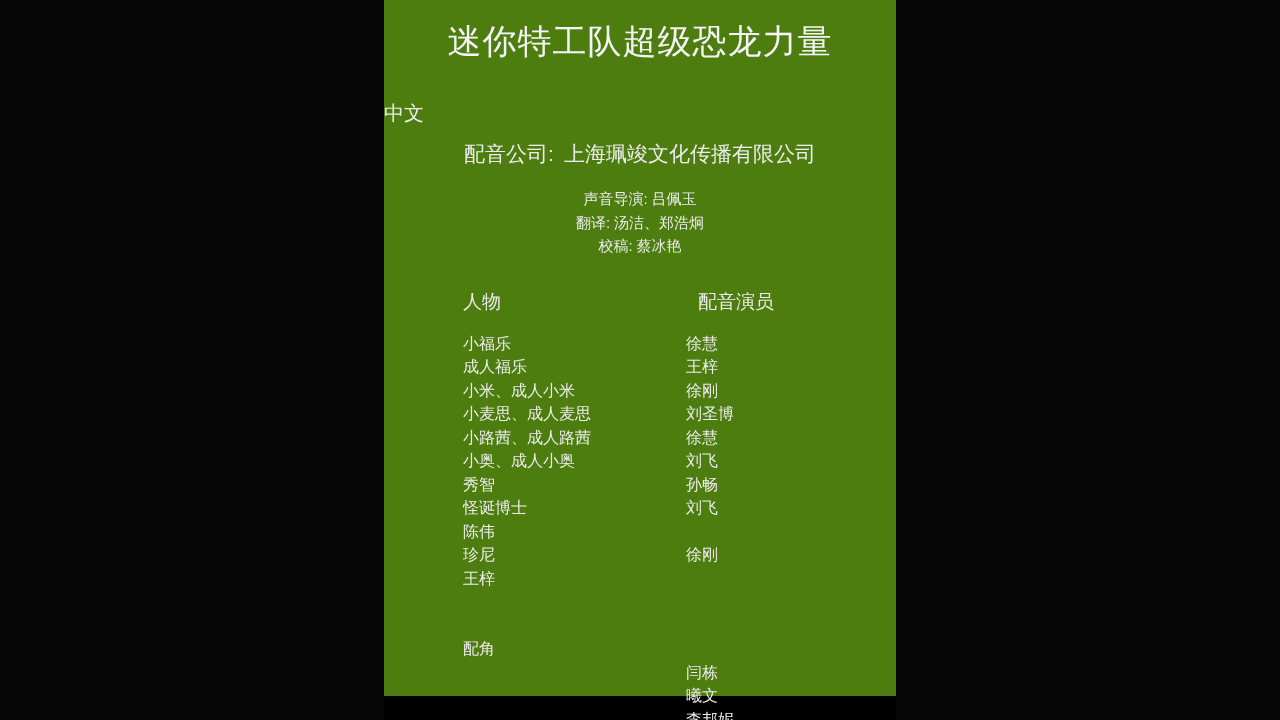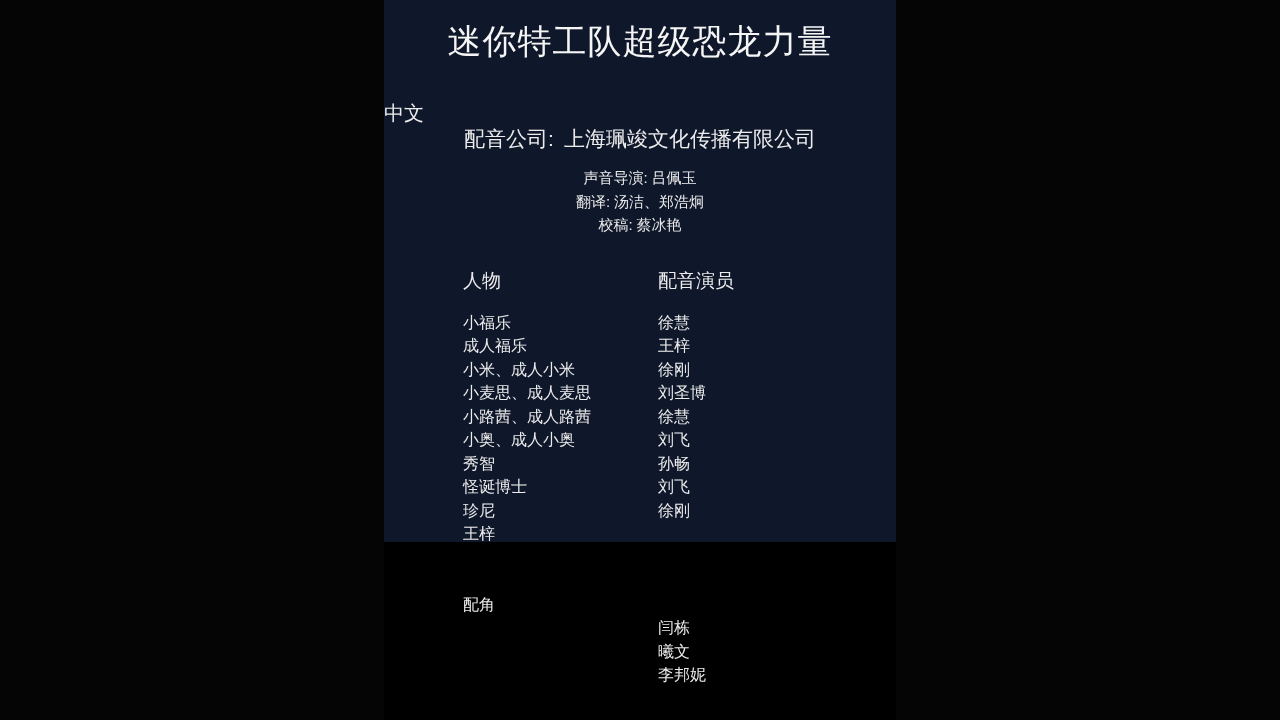--- a/index.html
+++ b/index.html
@@ -5,77 +5,79 @@
   * { margin: 0; padding: 0; box-sizing: border-box; }
   html, body { width: 1280px; height: 720px; overflow: hidden; }
   body {
     background: #000;
     font-family: "Liberation Sans", "DejaVu Sans", sans-serif;
     color: #ececec;
   }
   .frame { display: flex; width: 1280px; height: 720px; }
   .bar { width: 384px; height: 720px; background: #050505; flex: 0 0 auto; }
   .stage {
-    width: 512px; height: 542px; background: #0f172a; flex: 0 0 auto;
+    width: 512px; height: 696px; background: #4d7c0f; flex: 0 0 auto;
     position: relative;
   }
   .title {
     padding-top: 21px;
     text-align: center;
     font-size: 34px;
     line-height: 40px;
     font-weight: 500;
     color: #f5f5f5;
     letter-spacing: 1px;
     white-space: nowrap;
   }
   .lang {
     margin-top: 41px;
     text-align: left;
     font-size: 20px;
     line-height: 22px;
     font-weight: 500;
   }
   .company-line {
-    margin-top: 2px;
+    margin-top: 17px;
     text-align: center;
     font-size: 21px;
     line-height: 26px;
     font-weight: 500;
     white-space: nowrap;
   }
   .company-line .label { margin-right: 10px; }
   .small-line {
     text-align: center;
     font-size: 15px;
     line-height: 23.5px;
     font-weight: 500;
     white-space: nowrap;
   }
-  .small-line.first { margin-top: 14px; }
+  .small-line.first { margin-top: 20px; }
   .small-line .label { margin-right: 4px; }
   .cast {
     margin-top: 31px;
     padding-left: 79px;
   }
   .cast-header {
     display: grid;
     grid-template-columns: 195px auto;
     font-size: 19px;
     line-height: 26px;
     font-weight: 500;
+    gap: 40px;
   }
   .cast-rows { margin-top: 17px; }
   .cast-row {
     display: grid;
     grid-template-columns: 195px auto;
     font-size: 16px;
     line-height: 23.5px;
     font-weight: 400;
     white-space: nowrap;
+    gap: 28px;
   }
   .supporting { margin-top: 47px; }
 </style>
 </head>
 <body>
 
 <div class="frame">
   <div class="bar"></div>
 
   <div class="stage">
@@ -134,20 +136,21 @@
         </div>
         <div class="cast-row">
           <div>秀智</div>
           <div>孙畅</div>
         </div>
         <div class="cast-row">
           <div>怪诞博士</div>
           <div>刘飞</div>
         </div>
         <div class="cast-row">
+          <div>陈伟</div>
         </div>
         <div class="cast-row">
           <div>珍尼</div>
           <div>徐刚</div>
         </div>
         <div class="cast-row">
           <div>王梓</div>
         </div>
       </div>
 

